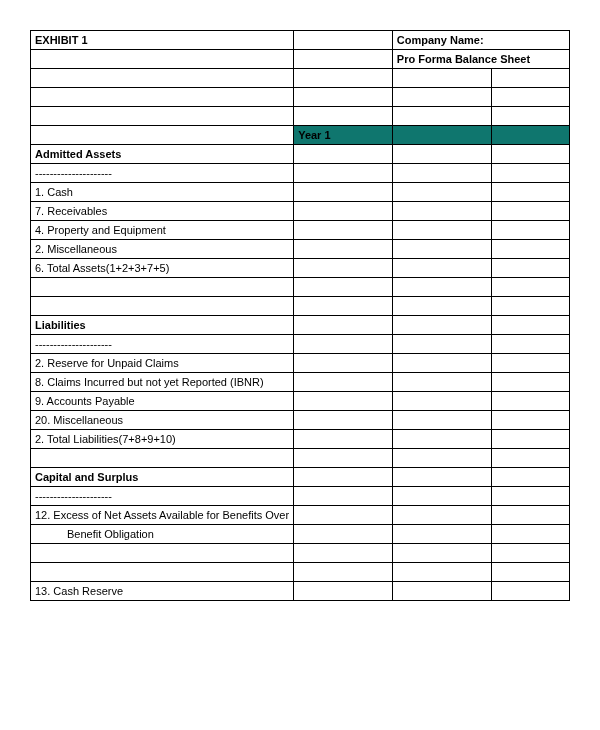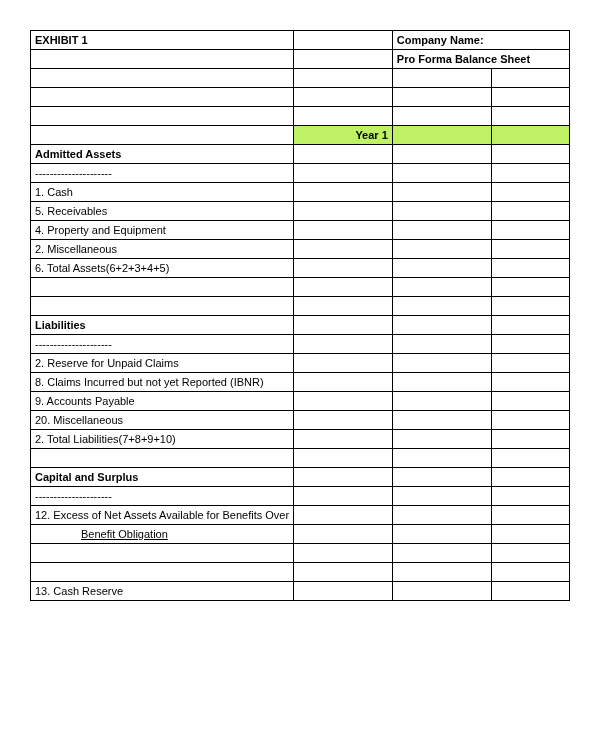--- a/index.html
+++ b/index.html
@@ -22,25 +22,25 @@
     vertical-align: middle;
     white-space: nowrap;
     overflow: hidden;
   }
   .col-a { width: 262px; }
   .col-b { width: 100px; }
   .col-c { width: 100px; }
   .col-d { width: 78px; }
   .bold { font-weight: bold; }
   .year-hdr {
-    background: #bef264;
+    background: #0f766e;
     font-weight: bold;
-    text-align: right;
-  }
-  .indent2 { padding-left: 50px; text-decoration: underline; }
+    text-align: left;
+  }
+  .indent2 { padding-left: 36px; }
 </style>
 </head>
 <body>
 
 <table>
   <colgroup>
     <col class="col-a">
       <col class="col-b">
       <col class="col-c">
       <col class="col-d">
@@ -93,39 +93,39 @@
         <td></td>
         <td></td>
     </tr>
     <tr>
         <td>1.   Cash</td>
         <td></td>
         <td></td>
         <td></td>
       </tr>
     <tr>
-        <td>5.   Receivables</td>
+        <td>7.   Receivables</td>
         <td></td>
         <td></td>
         <td></td>
       </tr>
     <tr>
         <td>4.   Property and Equipment</td>
         <td></td>
         <td></td>
         <td></td>
       </tr>
     <tr>
         <td>2.   Miscellaneous</td>
         <td></td>
         <td></td>
         <td></td>
       </tr>
     <tr>
-        <td>6.   Total Assets(6+2+3+4+5)</td>
+        <td>6.   Total Assets(1+2+3+7+5)</td>
         <td></td>
         <td></td>
         <td></td>
       </tr>
     <tr>
         <td></td>
         <td></td>
         <td></td>
         <td></td>
       </tr>

